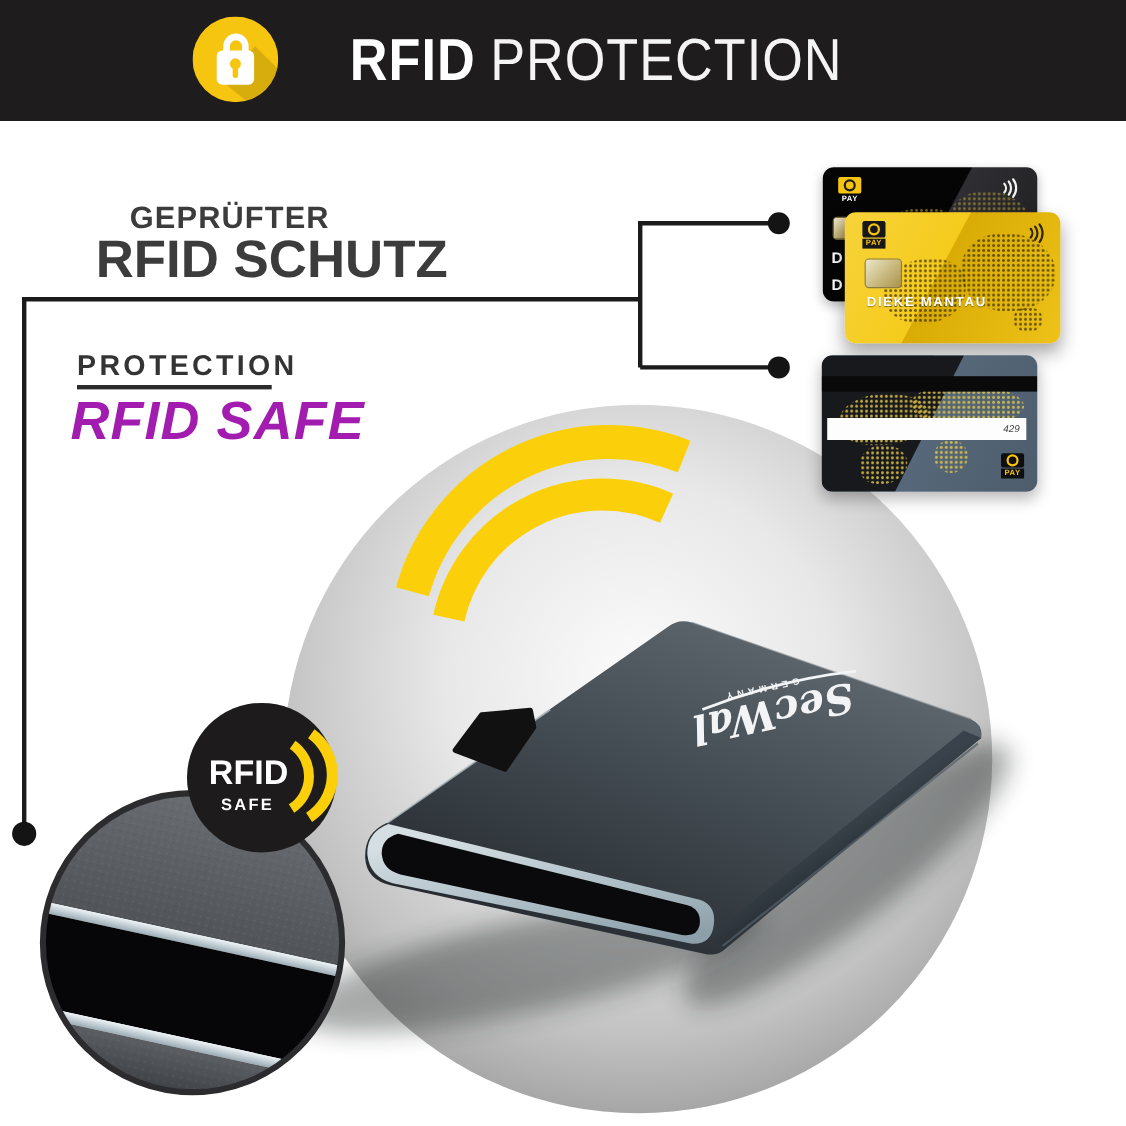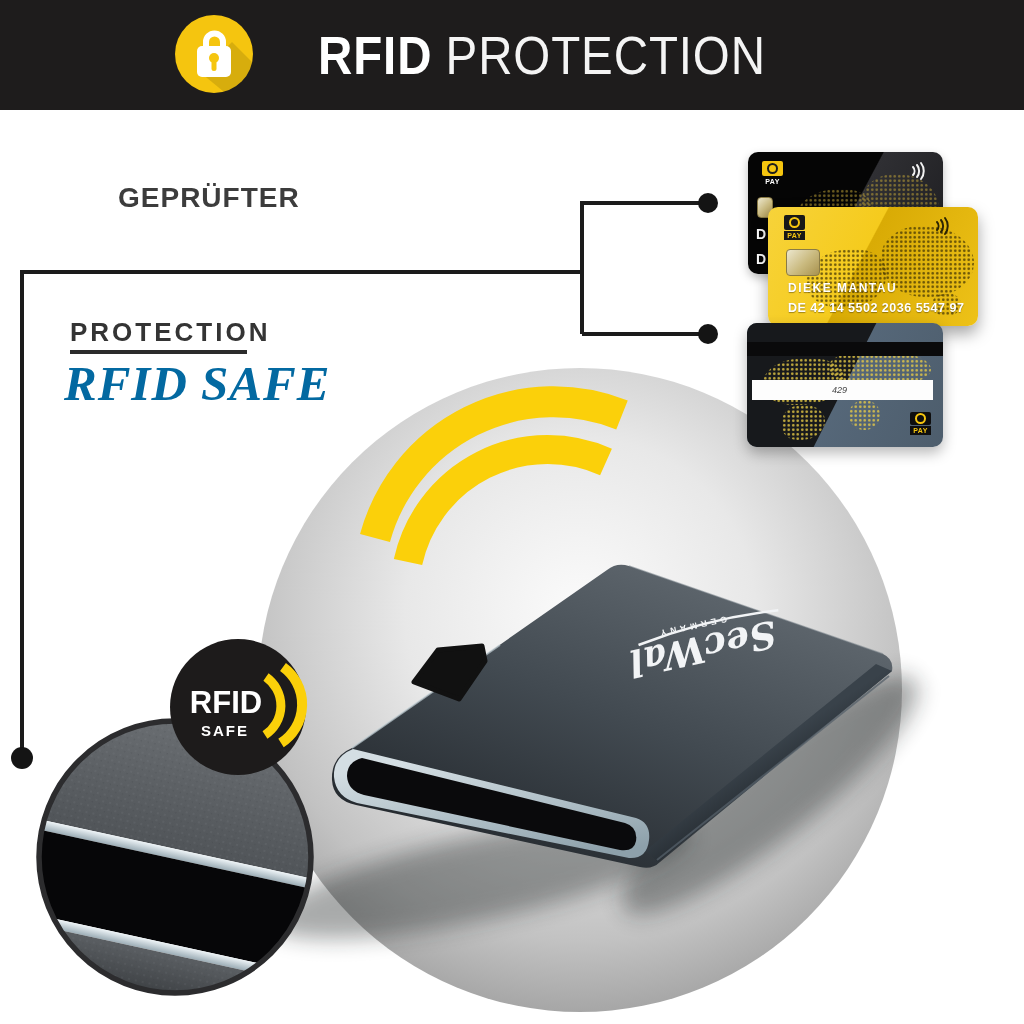--- a/index.html
+++ b/index.html
@@ -14,41 +14,41 @@
                 transform:scaleX(.88);transform-origin:left center;}
   .banner-title .bold{font-weight:800;}
   .banner-title .light{font-weight:300;color:#f4f4f4;}
 
   
   .claim{position:absolute;color:#3c3c3c;line-height:1;}
   .de-label{left:88px;top:184px;font-size:28px;font-weight:800;letter-spacing:1px;margin-left:30px;}
   .de-title{left:87px;top:213px;font-size:48px;font-weight:800;}
   .en-label{left:70px;top:319px;font-size:26px;font-weight:800;letter-spacing:3px;color:#343434;}
   .en-underline{position:absolute;left:70px;top:350px;width:177px;height:4px;background:#2b2b2b;}
-  .en-title{left:64px;top:359px;font-size:49px;font-weight:800;font-style:italic;color:#0369a1;letter-spacing:1px;font-family:Liberation Serif, serif;}
+  .en-title{left:64px;top:359px;font-size:49px;font-weight:800;font-style:italic;color:#a21caf;letter-spacing:1px;}
 
   
   #scene{position:absolute;left:0;top:0;width:1024px;height:1024px;}
 
   
   .card{position:absolute;border-radius:10px;overflow:hidden;}
   .card-black{left:748px;top:152px;width:195px;height:122px;
               background:linear-gradient(118deg,#050505 52%,#2f2f33 52.5%,#1d1d20 100%);
               box-shadow:0 4px 10px rgba(0,0,0,.25);}
-  .card-gold{left:768px;top:207px;width:196px;height:119px;
+  .card-gold{left:768px;top:193px;width:196px;height:119px;
              background:linear-gradient(118deg,#f7d33a 0%,#f5cb1d 44%,#d9ab05 44.5%,#eec218 100%);
-             box-shadow:0 8px 16px rgba(0,0,0,.35);padding-left:14px;}
+             box-shadow:0 8px 16px rgba(0,0,0,.35);}
   .card-back{left:747px;top:323px;width:196px;height:124px;
              background:linear-gradient(115deg,#42505c 40%,#57697b 40.5%,#4d5d6c 100%);
              box-shadow:0 6px 14px rgba(0,0,0,.28);}
   .back-diag{position:absolute;left:0;top:0;width:100%;height:100%;background:#17191c;
              clip-path:polygon(0 0,66% 0,34% 100%,0 100%);}
   .magstripe{position:absolute;left:0;top:19px;width:100%;height:14px;background:#0a0a0b;}
   .sig-strip{position:absolute;left:5px;top:57px;width:181px;height:20px;background:#fdfdfd;
-             font-size:9px;font-style:italic;color:#444;text-align:center;line-height:20px;padding-right:6px;box-sizing:border-box;}
+             font-size:9px;font-style:italic;color:#444;text-align:right;line-height:20px;padding-right:6px;box-sizing:border-box;}
   .paylogo{position:absolute;width:21px;display:flex;flex-direction:column;align-items:stretch;gap:1px;}
   .pay-sq{height:15px;border-radius:2px;display:flex;align-items:center;justify-content:center;}
   .pay-sq .glyph{width:7px;height:7px;border-radius:50%;border:2px solid currentColor;}
   .pay-lbl{height:9px;font-size:7px;font-weight:700;text-align:center;line-height:9px;letter-spacing:.5px;}
   .chip{position:absolute;border-radius:4px;border:1px solid #8a7b45;
         background:linear-gradient(135deg,#ece7cd,#c9b97e 55%,#a8924e);}
   .holder{position:absolute;left:20px;top:74px;font-size:12px;font-weight:700;letter-spacing:1.5px;
           color:#ffffff;text-shadow:0 1px 1px rgba(90,70,0,.55);}
   .cardnum{position:absolute;left:20px;top:94px;font-size:12.5px;font-weight:600;letter-spacing:.5px;
            color:#ffffff;text-shadow:0 1px 1px rgba(90,70,0,.55);}
@@ -191,20 +191,21 @@
         <rect x="36.5" y="45" width="5" height="11" rx="2.5" fill="#f5c50f"></rect>
       </svg>
     </div>
     <div class="banner-title">
       <span class="bold">RFID</span>
       <span class="light">PROTECTION</span>
     </div>
   </div>
 
   <div class="claim de-label">GEPRÜFTER</div>
+  <div class="claim de-title">RFID SCHUTZ</div>
   <div class="claim en-label">PROTECTION</div>
   <div class="en-underline"></div>
   <div class="claim en-title">RFID SAFE</div>
 
   <div class="card card-black">
     <div class="map-blob" style="--dot:rgba(195,165,55,.55);left:24%;top:30%;width:40%;height:45%;border-radius:60% 40% 55% 45%;"></div>
     <div class="map-blob" style="--dot:rgba(195,165,55,.55);left:58%;top:18%;width:40%;height:55%;border-radius:45% 55% 50% 50%;"></div>
     <div class="paylogo" style="left:14px;top:9px;color:#1d1d1d;">
       <div class="pay-sq" style="background:#f5c50f;">
           <span class="glyph"></span>
@@ -235,21 +236,20 @@
     </div>
     <svg class="contactless" style="left:164px;top:8px;" width="22" height="22" viewBox="0 0 22 22">
       <g fill="none" stroke="#2d2503" stroke-width="2" stroke-linecap="round">
         <path d="M5 7 a6 6 0 0 1 0 8"></path>
           <path d="M9 5 a9.5 9.5 0 0 1 0 12"></path>
           <path d="M13 3 a13 13 0 0 1 0 16"></path>
       </g>
     </svg>
     <div class="chip" style="left:18px;top:42px;width:32px;height:25px;"></div>
     <div class="holder">DIEKE MANTAU</div>
-    <div class="cardnum">DE 42 14 5502 2036 5547 97</div>
   </div>
 
   <div class="card card-back">
     <div class="back-diag"></div>
     <div class="map-blob" style="--dot:rgba(235,205,70,.8);left:8%;top:28%;width:42%;height:38%;border-radius:55% 45% 60% 40%;"></div>
     <div class="map-blob" style="--dot:rgba(235,205,70,.8);left:42%;top:22%;width:52%;height:30%;border-radius:45% 55% 50% 50%;"></div>
     <div class="map-blob" style="--dot:rgba(235,205,70,.8);left:18%;top:66%;width:22%;height:28%;border-radius:50% 50% 60% 40%;"></div>
     <div class="map-blob" style="--dot:rgba(235,205,70,.8);left:52%;top:62%;width:16%;height:24%;border-radius:50%;"></div>
     <div class="magstripe"></div>
     <div class="sig-strip">

